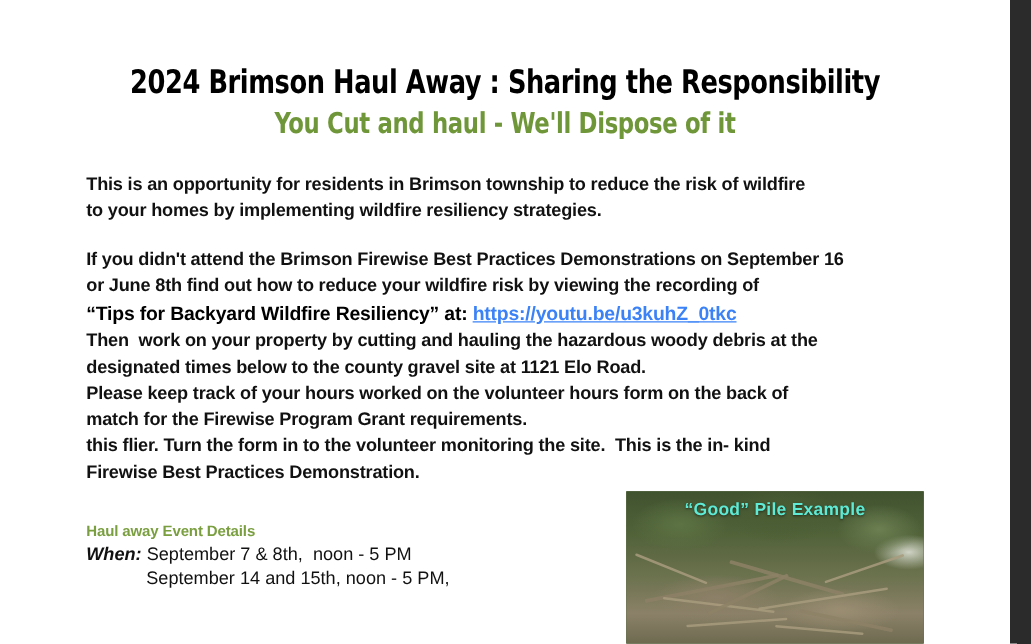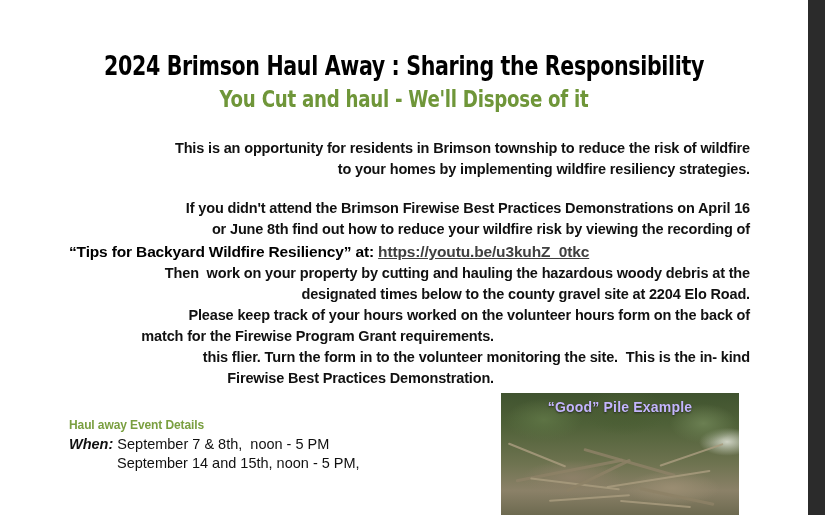--- a/index.html
+++ b/index.html
@@ -64,30 +64,30 @@
   }
   .para {
     font-size:14.5px;
     font-weight:bold;
     color:#111111;
     line-height:21px;
     letter-spacing:-0.15px;
   }
   .para.gap { margin-top:18px; }
   .para.gap2 { }
-  .line { white-space:pre-wrap;text-align:right; }
+  .line { white-space:pre-wrap; }
   .line-big {
     font-size:15.5px;
     font-weight:bold;
     color:#000000;
     line-height:23px;
     white-space:pre-wrap;
   }
   .link {
-    color:#404040;
+    color:#3b82f6;
     text-decoration:underline;
     font-weight:bold;
     font-size:15.5px;
   }
 
   
   .narrow { max-width:425px; }
 
   
   .photo {
@@ -115,21 +115,21 @@
     height:2px;
     background:#a89b7e;
     opacity:.85;
     border-radius:1px;
   }
   .twig.d { background:#8d8166; height:3px; }
   .photo-caption {
     position:absolute;
     top:6px; left:0; right:0;
     text-align:center;
-    color:#c4b5fd;
+    color:#5eead4;
     font-size:14px;
     font-weight:bold;
     letter-spacing:0.2px;
     text-shadow:0 1px 2px rgba(0,0,0,.55);
   }
 
   
   .events { margin-top:26px; }
   .events-heading {
     color:#7a9f40;
@@ -161,28 +161,28 @@
     </div>
 
     <div class="body-wrap">
 
       <div class="para">
         <div class="line">This is an opportunity for residents in Brimson township to reduce the risk of wildfire</div>
         <div class="line">to your homes by implementing wildfire resiliency strategies.</div>
       </div>
 
       <div class="para gap">
-        <div class="line">If you didn't attend the Brimson Firewise Best Practices Demonstrations on April 16</div>
+        <div class="line">If you didn't attend the Brimson Firewise Best Practices Demonstrations on September 16</div>
         <div class="line">or June 8th find out how to reduce your wildfire risk by viewing the recording of</div>
         <div class="line-big"><span>“Tips for Backyard Wildfire Resiliency” at: </span><span class="link">https://youtu.be/u3kuhZ_0tkc</span></div>
       </div>
 
       <div class="para gap2">
         <div class="line">Then  work on your property by cutting and hauling the hazardous woody debris at the</div>
-        <div class="line">designated times below to the county gravel site at 2204 Elo Road.</div>
+        <div class="line">designated times below to the county gravel site at 1121 Elo Road.</div>
         <div class="line">Please keep track of your hours worked on the volunteer hours form on the back of</div>
         <div class="line narrow">match for the Firewise Program Grant requirements.</div>
         <div class="line">this flier. Turn the form in to the volunteer monitoring the site.  This is the in- kind</div>
         <div class="line narrow">Firewise Best Practices Demonstration.</div>
       </div>
 
       <div class="events">
         <div class="events-heading">Haul away Event Details</div>
 
         <div class="event-row"><span class="event-label">When:</span><span class="event-value"> September 7 &amp; 8th,  noon - 5 PM</span></div>

